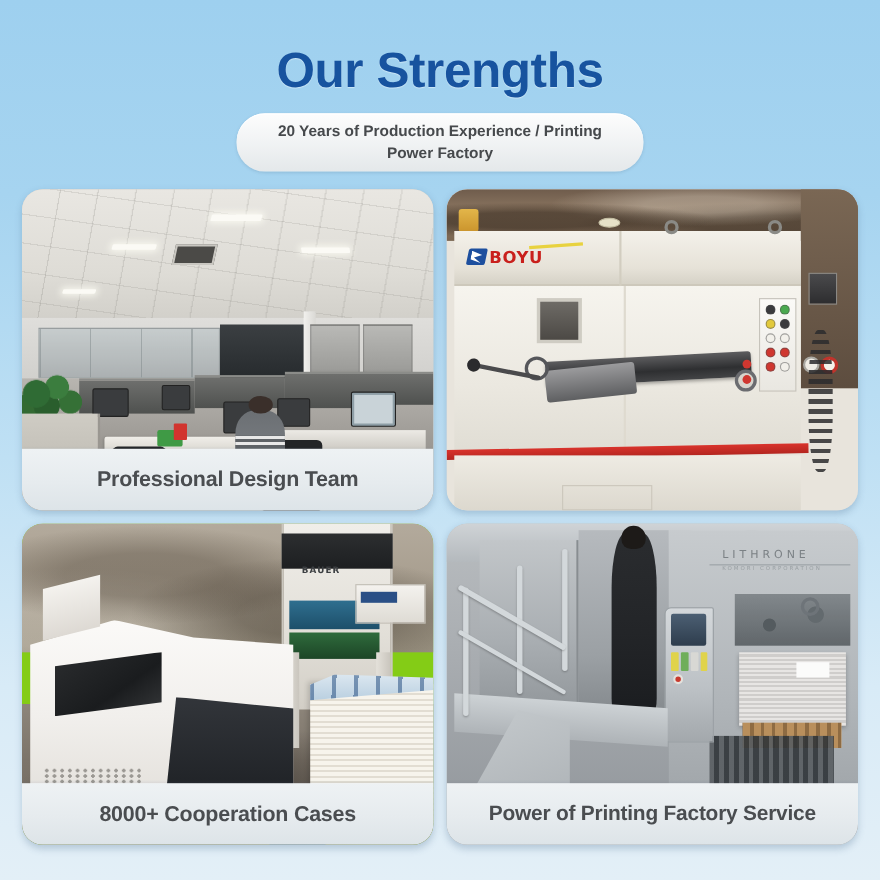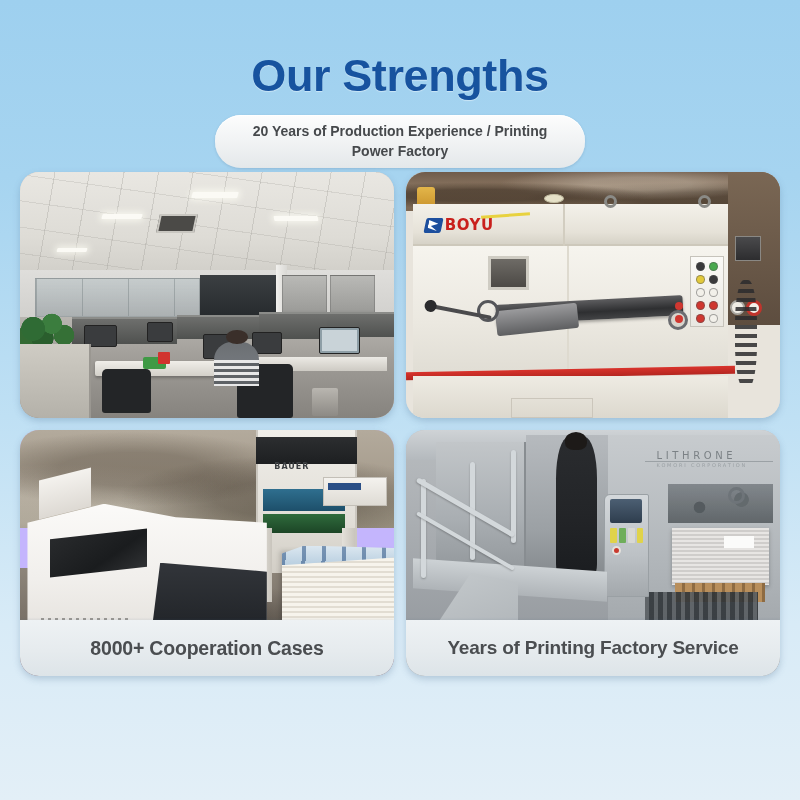--- a/index.html
+++ b/index.html
@@ -3,21 +3,21 @@
 <meta charset="utf-8">
 <title>Our Strengths</title>
 <style>
   * { margin:0; padding:0; box-sizing:border-box; }
   html, body { width:800px; height:800px; }
   body {
     font-family: "Liberation Sans", sans-serif;
     background: linear-gradient(180deg,#9ed0ef 0%, #a6d4f0 22%, #bfe0f4 52%, #d8ebf7 78%, #e3eff7 100%);
     overflow:hidden;
   }
-  .page { position:relative; width:800px; height:800px; padding:12px 20px; }
+  .page { position:relative; width:800px; height:800px; padding:0 20px; }
 
   
   .header { text-align:center; padding-top:38px; }
   .title {
     font-size:45px; font-weight:bold; color:#17539f; letter-spacing:-0.4px;
     text-shadow:0 1px 1px rgba(255,255,255,.45);
   }
   .subtitle-wrap { display:flex; justify-content:center; margin-top:13px; }
   .subtitle {
     width:370px; min-height:46px; border-radius:26px;
@@ -27,21 +27,21 @@
     padding:6px 26px; text-align:center;
     font-size:14px; font-weight:bold; color:#46494c; line-height:1.45;
   }
 
   
   .grid {
     position:absolute; left:20px; top:172px; width:760px;
     display:grid; grid-template-columns:1fr 1fr; gap:12px 12px;
   }
   .card {
-    position:relative; height:246px; border-radius:19px; overflow:hidden;
+    position:relative; height:292px; border-radius:19px; overflow:hidden;
     background:#cfd6da;
     box-shadow:0 3px 7px rgba(70,105,140,.28);
   }
   .photo { position:absolute; inset:0; overflow:hidden; }
   .caption {
     position:absolute; left:0; right:0; bottom:0; height:56px;
     background:linear-gradient(180deg,#eef2f4 0%,#e6ebee 55%,#dde4e8 100%);
     display:flex; align-items:center; justify-content:center;
     font-size:19.5px; font-weight:bold; color:#4a4d50; letter-spacing:-0.2px;
     box-shadow:0 -1px 2px rgba(80,110,140,.10);
@@ -186,21 +186,21 @@
     background:linear-gradient(180deg,#eeebe3,#dcd8ce); }
   .dcm-hatch{ position:absolute; left:28%; top:92%; width:22%; height:8%;
     border:1px solid #cbc6bb; }
   .cable{ position:absolute; left:88%; top:44%; width:22px; height:44%;
     background:repeating-linear-gradient(180deg,#2b2b2d 0 4px, transparent 4px 9px);
     border-radius:40%; opacity:.85; }
   .dcm-elec{ position:absolute; left:88%; top:26%; width:7%; height:10%;
     background:linear-gradient(180deg,#4a4a4c,#2d2d2f); border:1px solid #8a8884; }
 
   
-  .fg{ position:absolute; inset:0; background:#c4b5fd; }
+  .fg{ position:absolute; inset:0; background:#84cc16; }
   .fg-wall{ position:absolute; left:0; top:0; width:100%; height:40%;
     background:linear-gradient(180deg,#b3aa9c 0%,#a79d8e 50%,#98907f 100%); }
   .fg-wall::after{ content:""; position:absolute; inset:0;
     background:
       radial-gradient(ellipse at 30% 40%, rgba(70,60,48,.35) 0 20%, transparent 45%),
       radial-gradient(ellipse at 70% 70%, rgba(60,52,42,.4) 0 18%, transparent 44%),
       radial-gradient(ellipse at 12% 80%, rgba(230,225,215,.3) 0 16%, transparent 40%); }
   .fg-floor{ position:absolute; left:0; top:56%; width:100%; height:44%;
     background:linear-gradient(180deg,#8d857a 0%,#7c746a 40%,#6d665d 100%); }
   .fg-floor::after{ content:""; position:absolute; inset:0;
@@ -364,20 +364,21 @@
           <div class="ofc-desk"></div>
           <div class="ofc-desk2"></div>
           <div class="greenbox"></div>
           <div class="cup"></div>
           <div class="chair ch1"></div>
           <div class="chair ch2"></div>
           <div class="person"></div>
           <div class="ofc-bin"></div>
         </div>
       </div>
+      <div class="caption">Professional Design Team</div>
     </div>
 
     <div class="card">
       <div class="photo">
         <div class="dcm">
           <div class="dcm-wall"></div>
           <div class="dcm-wall2"></div>
           <div class="jar"></div>
           <div class="lid"></div>
           <div class="dcm-top"></div>
@@ -480,17 +481,17 @@
           <div class="lt-person"></div>
           <div class="lt-plat"></div>
           <div class="lt-steps"></div>
           <div class="rail rail-post3"></div>
           <div class="rail rail-post2"></div>
           <div class="rail rail-post1"></div>
           <div class="rail rail-top"></div>
           <div class="rail rail-mid"></div>
         </div>
       </div>
-      <div class="caption">Years of Printing Factory Service</div>
+      <div class="caption">Power of Printing Factory Service</div>
     </div>
 
   </div>
 </div>
 
 </body></html>

